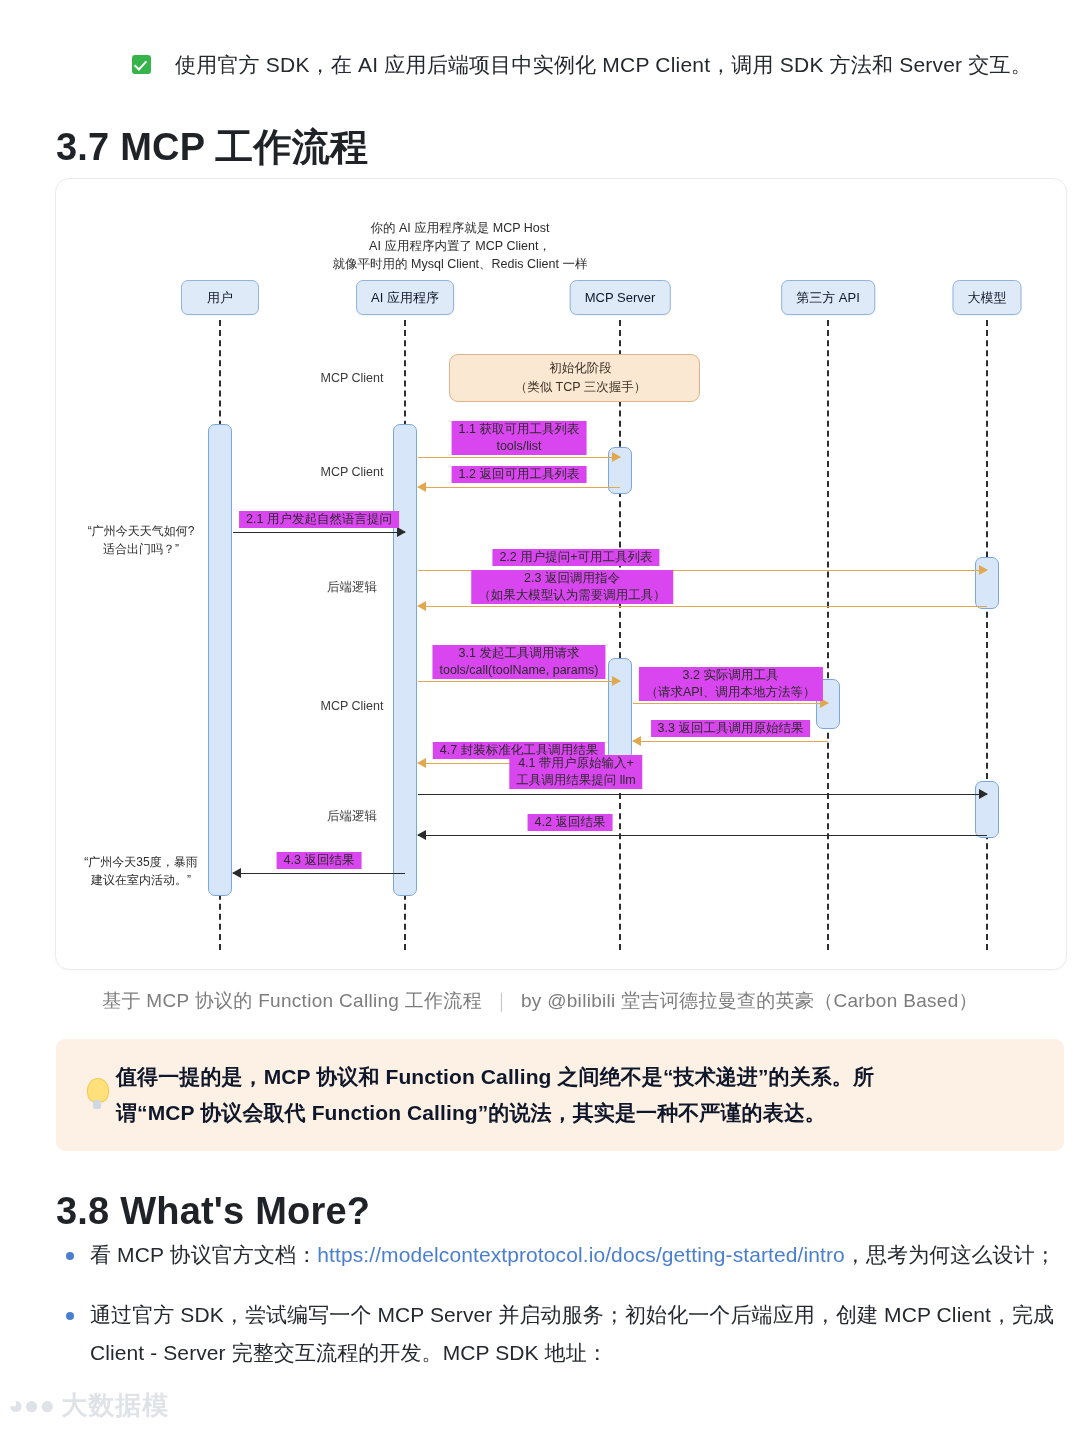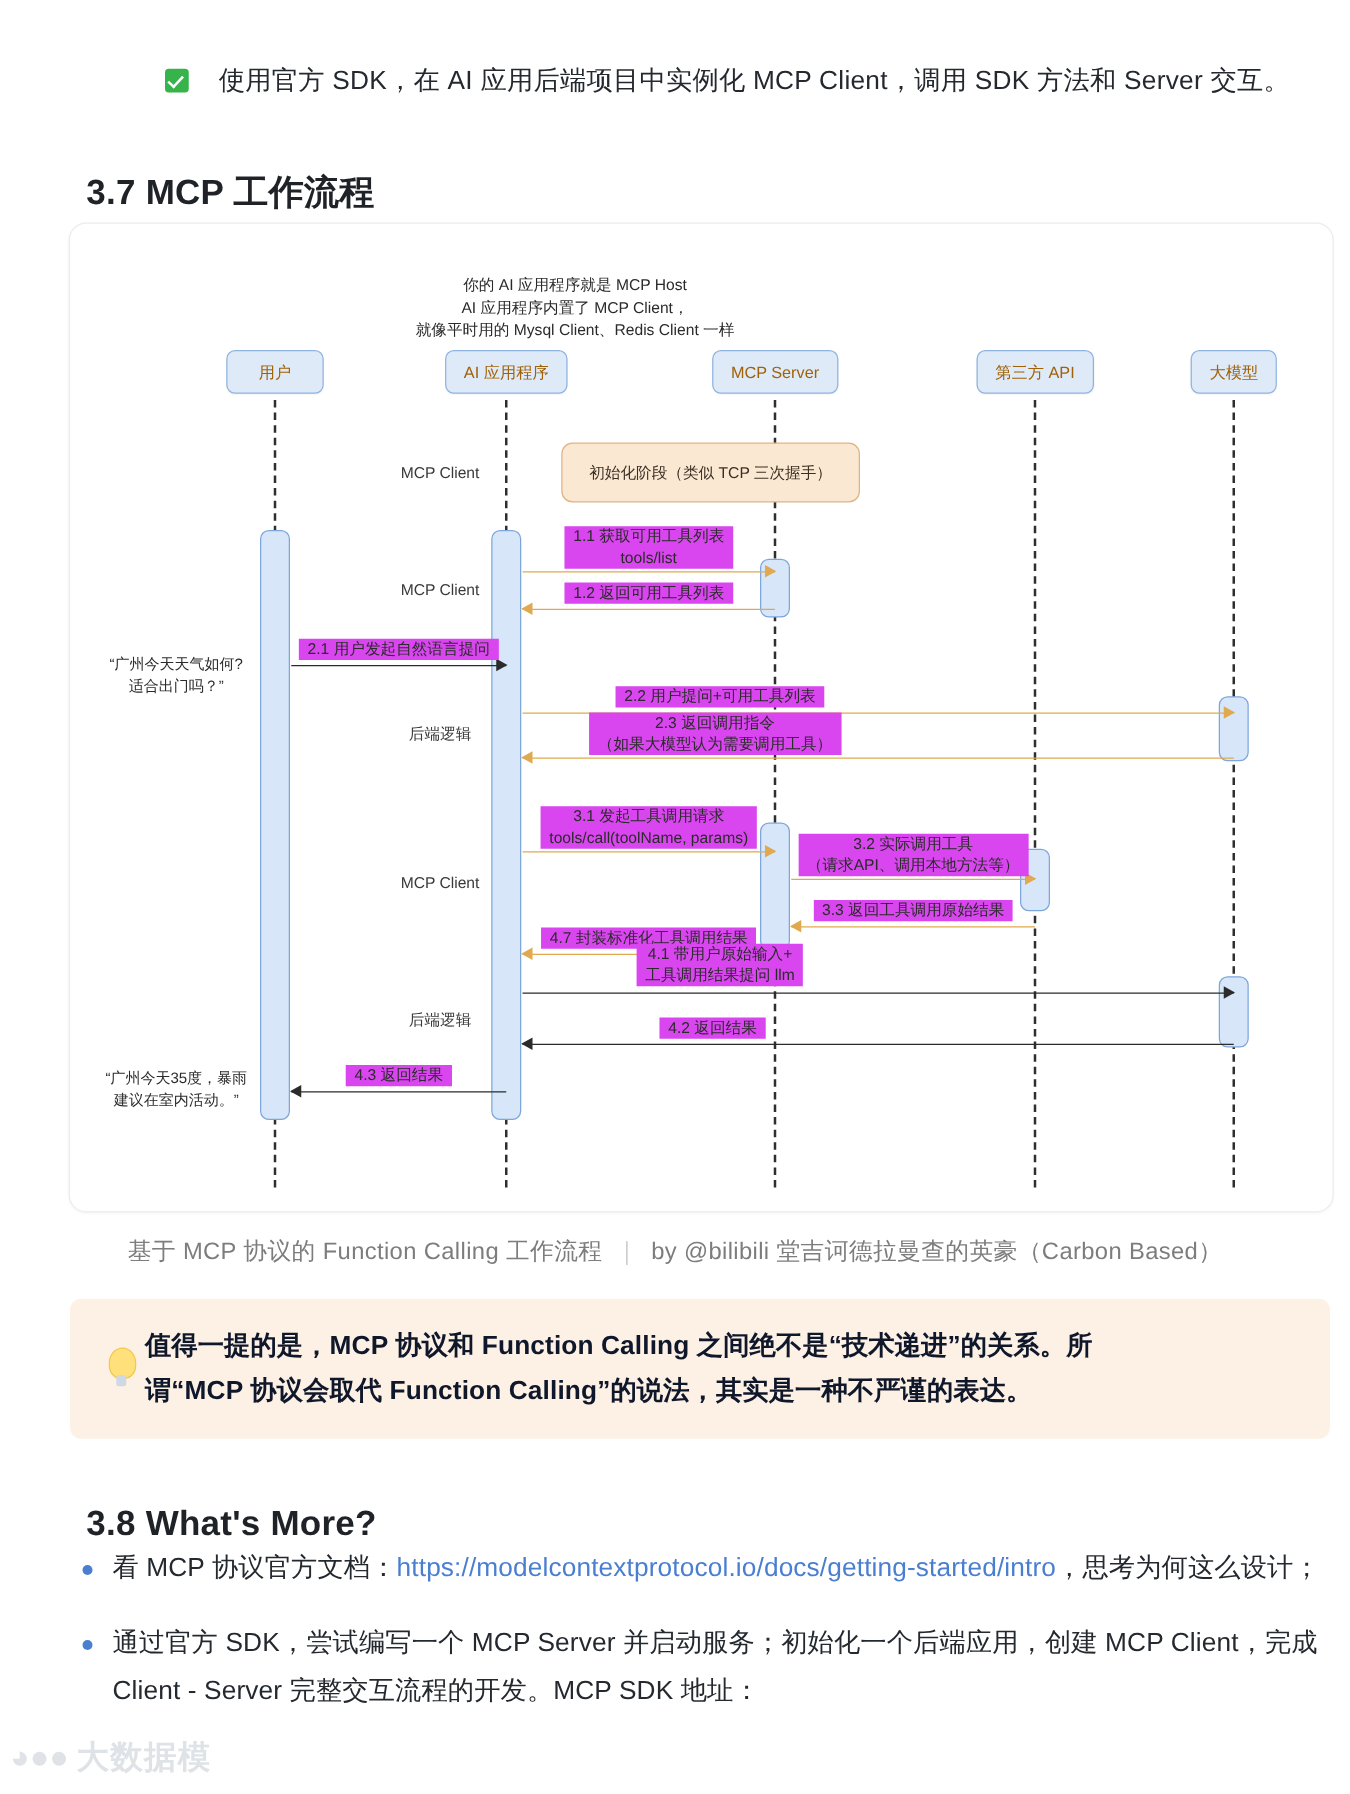--- a/index.html
+++ b/index.html
@@ -24,22 +24,22 @@
     display:inline-block;width:19px;height:19px;border-radius:3px;
     background:#36b34b;position:relative;flex:0 0 auto;margin-top:7px;
   }
   .check-badge:after{
     content:"";position:absolute;left:5px;top:3px;width:5px;height:10px;
     border:solid #fff;border-width:0 2.4px 2.4px 0;transform:rotate(43deg);
   }
 
   
   h2.sec{
-    position:absolute;margin:13px;font-weight:600;color:#1f2328;
-    font-size:28px;letter-spacing:.2px;
+    position:absolute;margin:0;font-weight:600;color:#1f2328;
+    font-size:38px;letter-spacing:.2px;
   }
   #h37{left:56px;top:122px;}
   #h38{left:56px;top:1190px;}
 
   
   .card{
     position:absolute;left:55px;top:178px;width:1010px;height:790px;
     background:#fff;border:1px solid #ececec;border-radius:14px;
     box-shadow:0 1px 2px rgba(0,0,0,.03);
     overflow:hidden;
@@ -47,37 +47,37 @@
   .diagram{position:absolute;inset:0;}
 
   .note{
     position:absolute;text-align:center;color:#2b2b2b;
     font-size:12.5px;line-height:18px;white-space:nowrap;
   }
 
   .actor{
     position:absolute;transform:translateX(-50%);
     background:#dfeaf9;border:1.2px solid #8fb3e0;border-radius:7px;
-    color:#a16207;font-size:13px;line-height:1;
+    color:#0f172a;font-size:13px;line-height:1;
     padding:10px 14px;text-align:center;white-space:nowrap;
     box-shadow:0 1px 1px rgba(0,0,0,.04);
   }
   .lifeline{
     position:absolute;width:0;border-left:2px dashed #2e2e2e;
     transform:translateX(-50%);
   }
   .activation{
     position:absolute;transform:translateX(-50%);
     background:#d7e6f8;border:1.1px solid #7da7da;border-radius:7px;
   }
   .init-box{
     position:absolute;background:#fbe8d2;border:1.1px solid #e0b387;
     border-radius:9px;text-align:left;color:#3a2f23;
     font-size:12.5px;line-height:19px;
-    display:flex;flex-direction:row;align-items:center;justify-content:center;
+    display:flex;flex-direction:column;align-items:center;justify-content:center;padding-left:12px;
   }
   .sidelbl{
     position:absolute;color:#3a3a3a;font-size:12.5px;white-space:nowrap;
     transform:translateX(-50%);
   }
   .usertxt{
     position:absolute;color:#2b2b2b;font-size:12px;line-height:18px;
     text-align:center;white-space:nowrap;transform:translateX(-50%);
   }
 

